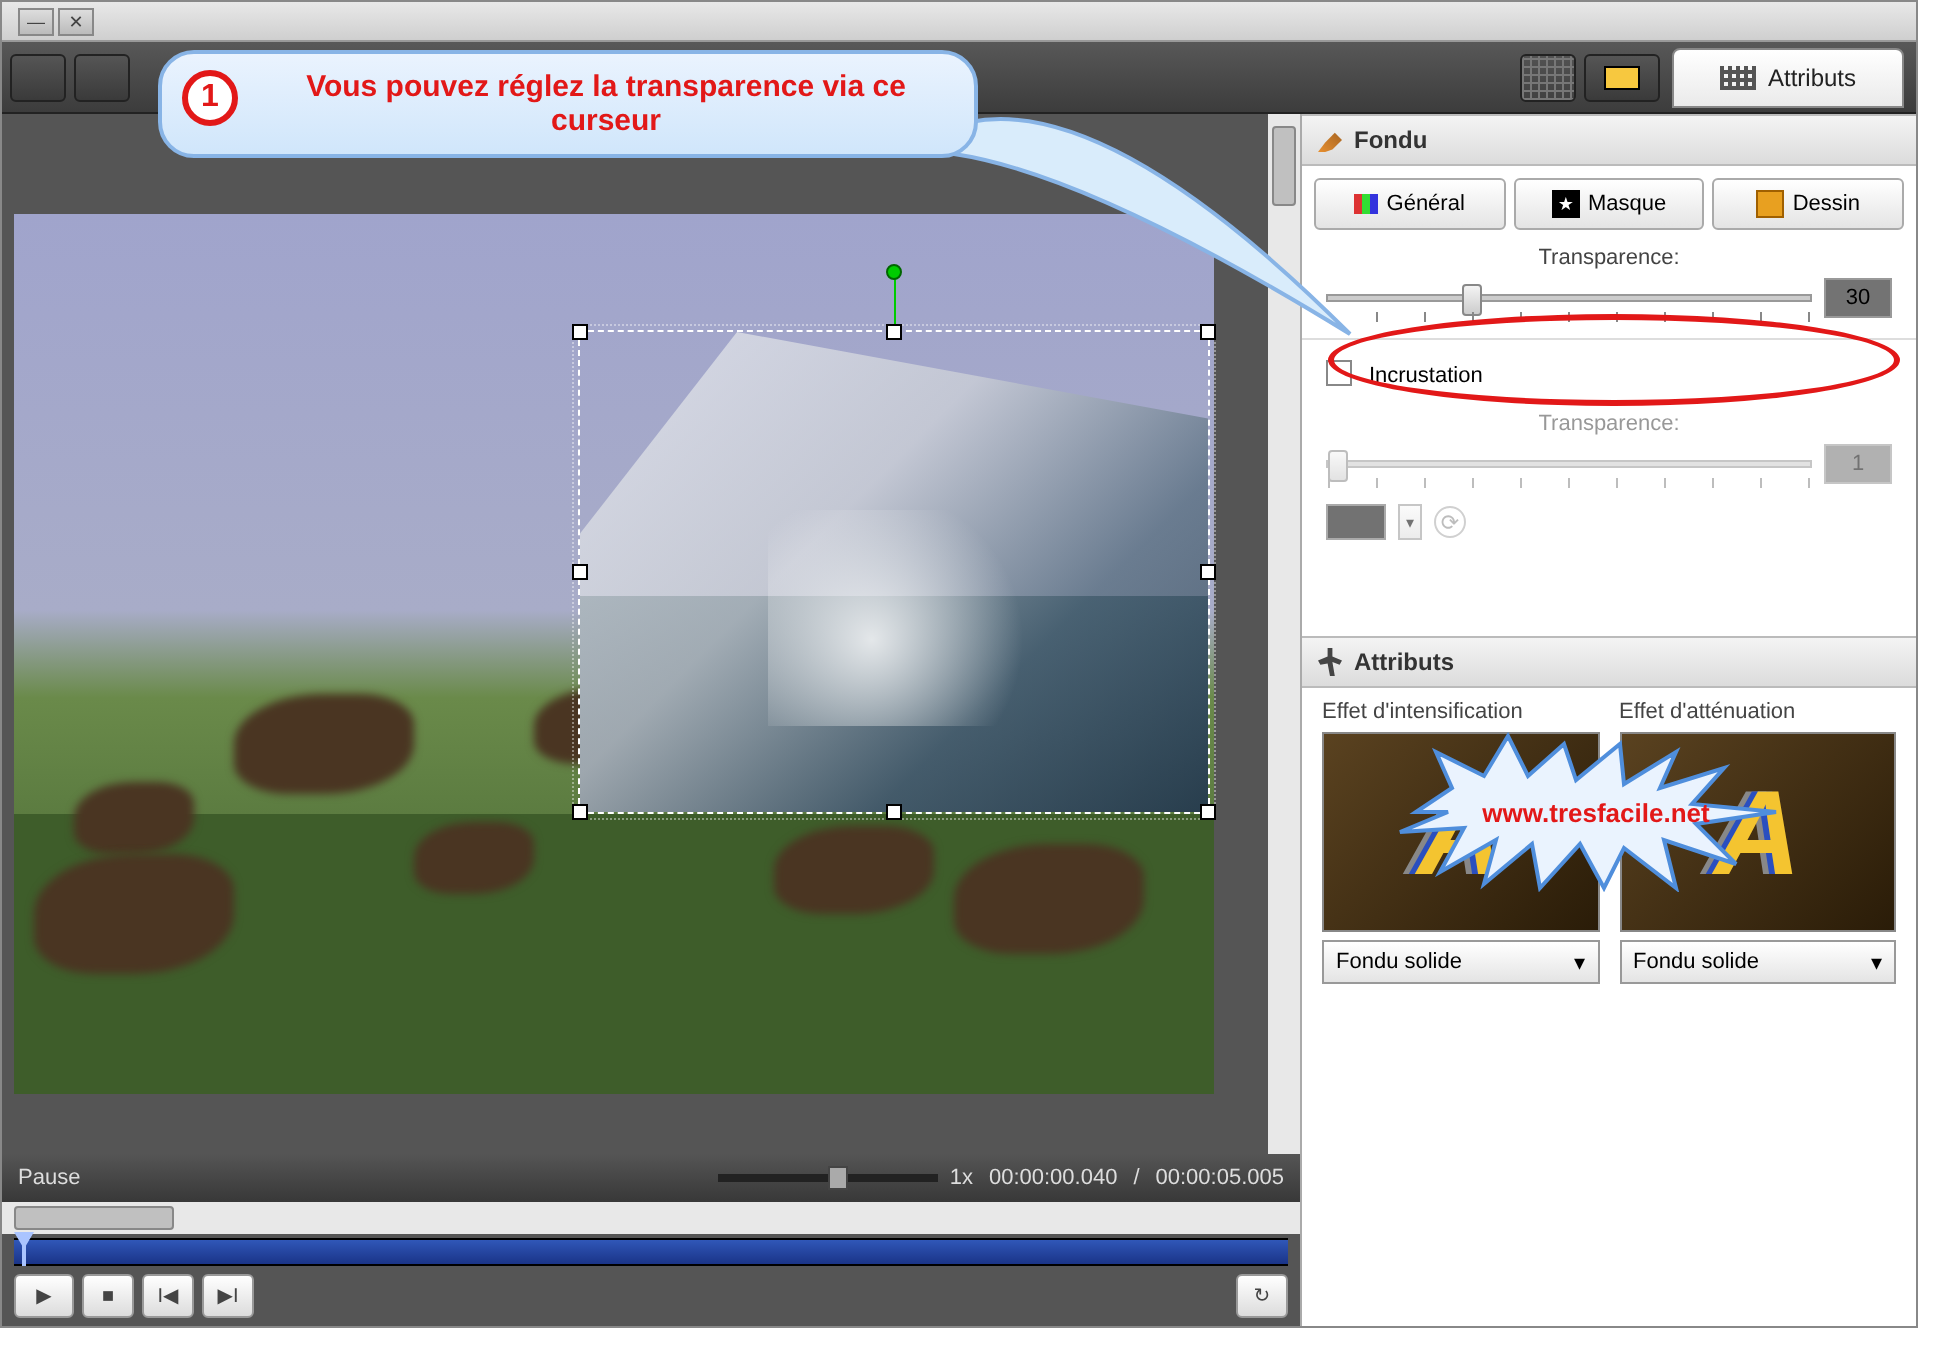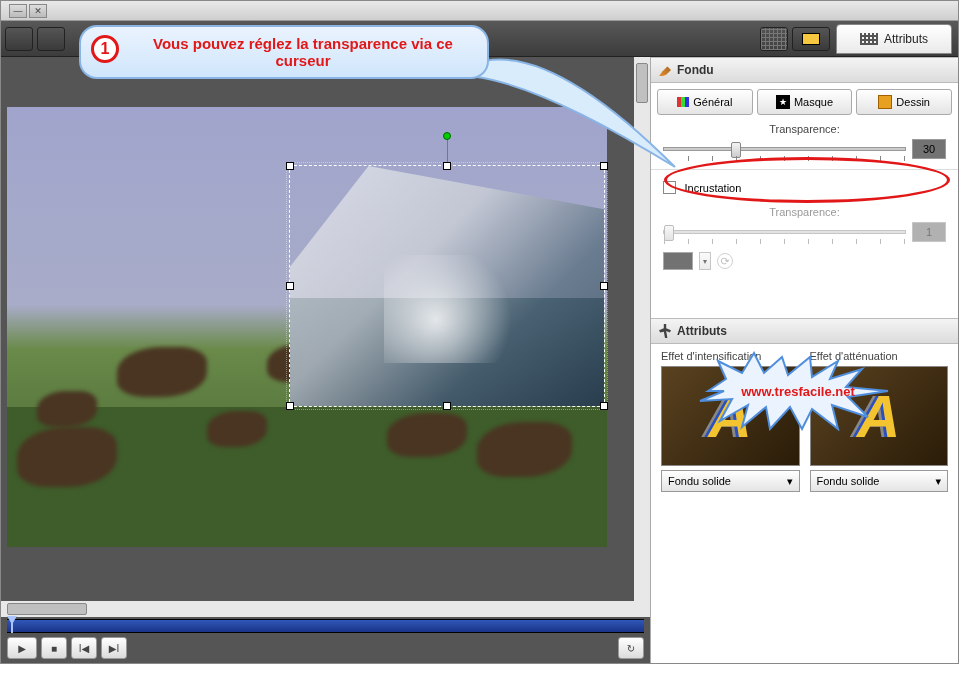--- a/index.html
+++ b/index.html
@@ -92,21 +92,21 @@
 
 
 .callout1{position:absolute;left:78px;top:24px;width:410px;background:linear-gradient(to bottom,#eaf3fe,#d0e6fb);border:2px solid #88b4e6;border-radius:18px;padding:8px 12px 8px 50px;font-size:15px;font-weight:bold;color:#e21818;text-align:center;z-index:50;}
 .callout1 .num{position:absolute;left:10px;top:8px;width:28px;height:28px;border:3px solid #e21818;border-radius:50%;display:flex;align-items:center;justify-content:center;color:#e21818;font-size:16px;background:#fff;}
 .tail-svg{position:absolute;left:404px;top:36px;z-index:49;}
 
 
 .red-ellipse{position:absolute;right:8px;top:156px;width:286px;height:46px;border:3px solid #e21818;border-radius:50%;z-index:60;pointer-events:none;}
 
 
-.starburst{position:absolute;right:60px;top:350px;width:200px;height:80px;z-index:60;display:flex;align-items:center;justify-content:center;}
+.starburst{position:absolute;right:60px;top:365px;width:200px;height:80px;z-index:60;display:flex;align-items:center;justify-content:center;}
 .starburst svg{position:absolute;left:0;top:0;}
 .starburst .txt{position:relative;font-size:13px;font-weight:bold;color:#e21818;z-index:2;}
 
 .small-icon{width:12px;height:12px;display:inline-block;}
 .pen-icon{background:linear-gradient(45deg,#e89030,#a06020);clip-path:polygon(0 100%,30% 60%,70% 20%,100% 50%,60% 90%,30% 100%);}
 .run-icon{width:12px;height:14px;background:#444;clip-path:polygon(40% 0,60% 0,60% 30%,100% 45%,90% 60%,60% 50%,70% 100%,50% 100%,40% 55%,10% 60%,0 45%,40% 30%);}
 .eq-icon{width:18px;height:12px;background:repeating-linear-gradient(90deg,#555 0 2px,transparent 2px 4px),repeating-linear-gradient(0deg,#555 0 2px,transparent 2px 4px);}
 .curve-icon svg{width:18px;height:14px;}
 </style>
 </head>
@@ -163,20 +163,33 @@
           <div class="handle mr"></div>
           <div class="handle bl"></div>
           <div class="handle bm"></div>
           <div class="handle br"></div>
         </div>
         <div class="preview-scroll">
             <div class="thumb"></div>
           </div>
       </div>
 
+      <div class="playbar">
+        <span>Pause</span>
+        <div class="zoom">
+          <div style="flex:1"></div>
+          <div class="zoom-track">
+              <div class="zoom-thumb"></div>
+            </div>
+          <span>1x</span>
+        </div>
+        <span>00:00:00.040</span>
+        <span>/</span>
+        <span>00:00:05.005</span>
+      </div>
       <div class="preview-scroll-h">
           <div class="thumb"></div>
         </div>
       <div class="timeline">
           <div class="marker"></div>
         </div>
       <div class="controls">
         <div class="ctl-btn wide">▶</div>
         <div class="ctl-btn">■</div>
         <div class="ctl-btn">I◀</div>

